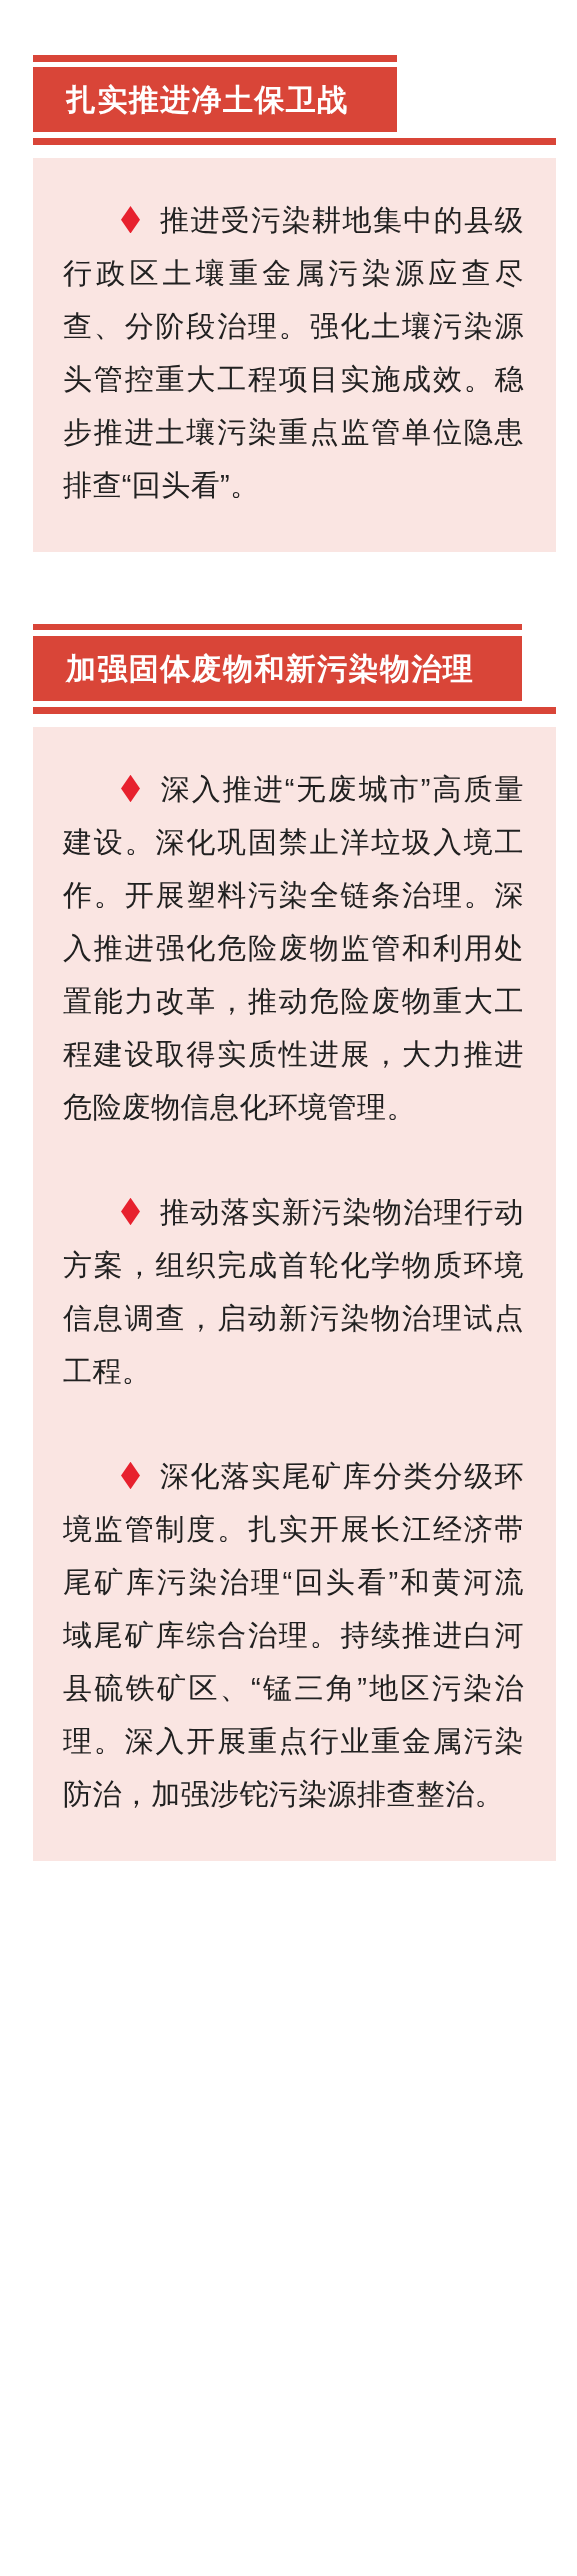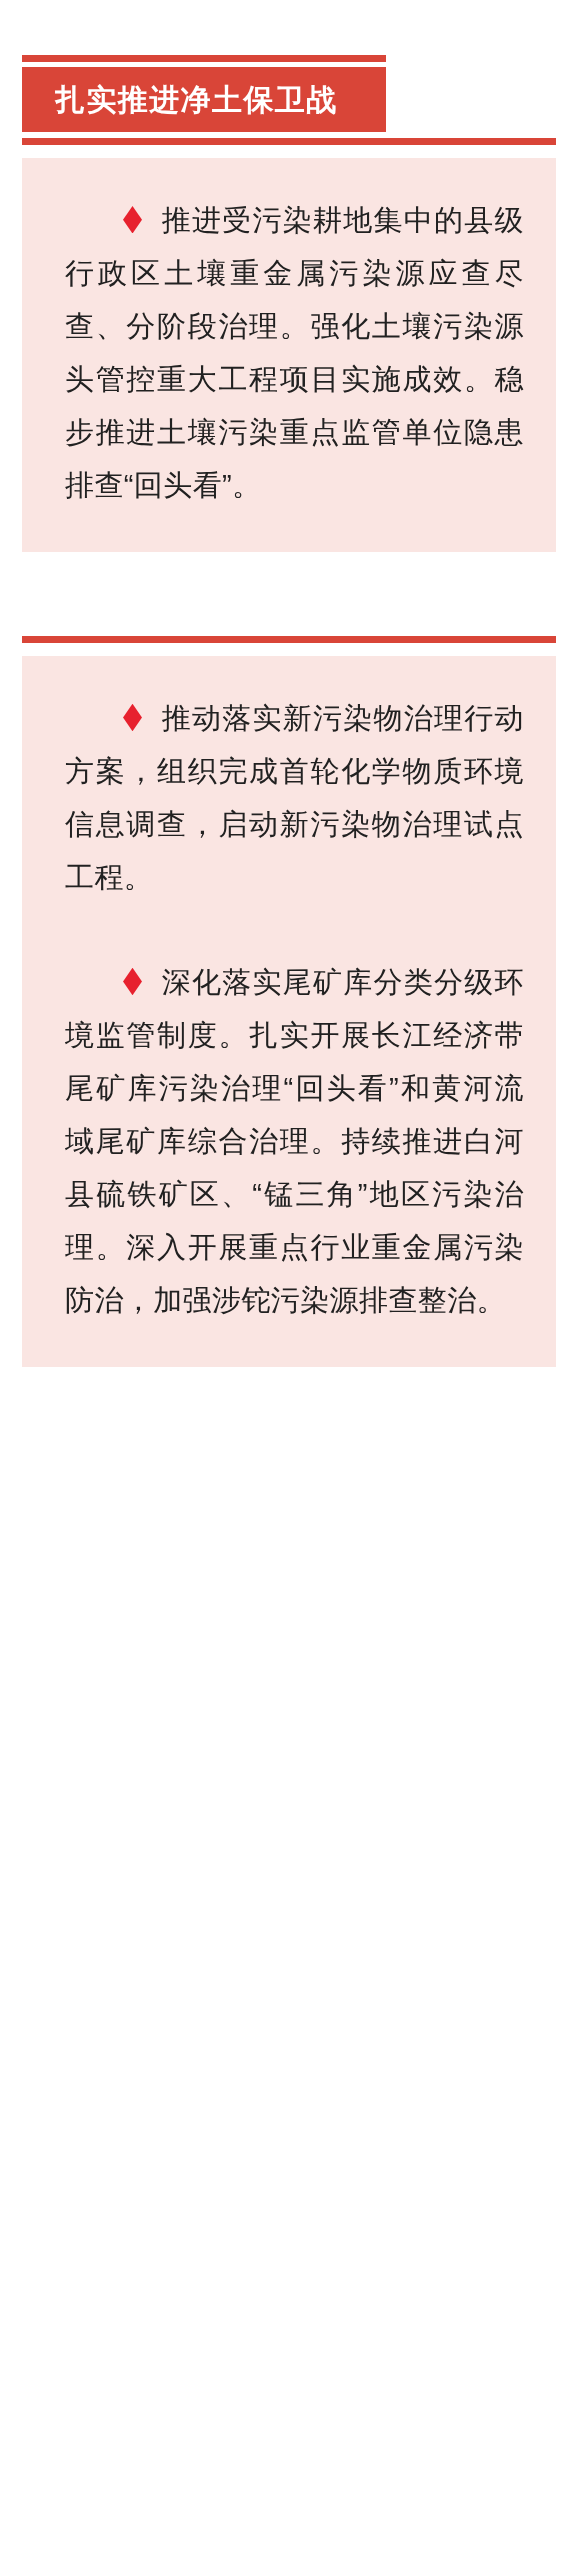--- a/index.html
+++ b/index.html
@@ -16,21 +16,21 @@
     background:var(--page-bg);
     font-family:"Liberation Sans","DejaVu Sans",sans-serif;
     color:var(--text);
   }
   .page{
     width:577px;
     min-height:2576px;
     box-sizing:border-box;
     padding:55px 21px 39px 21px;
   }
-  .section{margin:0 0 72px 1px;border-radius:18px;}
+  .section{margin:0 0 72px 12px;border-radius:18px;}
   .section:last-child{margin-bottom:0;}
   .banner-head{width:fit-content;}
   .banner-topline{
     height:6.5px;
     background:var(--banner-red);
     margin-bottom:5.8px;
   }
   .banner-box{
     background:var(--banner-red);
     padding:16.6px 48px 16.6px 33px;
@@ -45,21 +45,21 @@
     white-space:nowrap;
   }
   .banner-underline{
     height:6.5px;
     background:var(--banner-red);
     margin-top:5.8px;
   }
   .card{
     background:var(--card-bg);
     margin-top:13px;
-    padding:36px 32px 40px 43px;
+    padding:36px 32px 40px 30px;
   }
   .para{
     margin:52px 0 0 0;
     font-size:29px;
     line-height:53px;
     font-weight:500;
     text-align:justify;
     text-indent:2em;
     letter-spacing:0.4px;
   }
@@ -91,24 +91,30 @@
     <div class="card">
       <p class="para">
         <span class="diamond"></span><span>推进受污染耕地集中的县级行政区土壤重金属污染源应查尽查、分阶段治理。强化土壤污染源头管控重大工程项目实施成效。稳步推进土壤污染重点监管单位隐患排查“回头看”。</span>
       </p>
     </div>
   </div>
 
   <div class="section">
     <div class="banner-head">
       <div class="banner-topline"></div>
+      <div class="banner-box">
+        <h2 class="banner-title">加强固体废物和新污染物治理</h2>
+      </div>
     </div>
     <div class="banner-underline"></div>
 
     <div class="card">
+      <p class="para">
+        <span class="diamond"></span><span>深入推进“无废城市”高质量建设。深化巩固禁止洋垃圾入境工作。开展塑料污染全链条治理。深入推进强化危险废物监管和利用处置能力改革，推动危险废物重大工程建设取得实质性进展，大力推进危险废物信息化环境管理。</span>
+      </p>
       <p class="para">
         <span class="diamond"></span><span>推动落实新污染物治理行动方案，组织完成首轮化学物质环境信息调查，启动新污染物治理试点工程。</span>
       </p>
       <p class="para">
         <span class="diamond"></span><span>深化落实尾矿库分类分级环境监管制度。扎实开展长江经济带尾矿库污染治理“回头看”和黄河流域尾矿库综合治理。持续推进白河县硫铁矿区、“锰三角”地区污染治理。深入开展重点行业重金属污染防治，加强涉铊污染源排查整治。</span>
       </p>
     </div>
   </div>
 
 </div>

